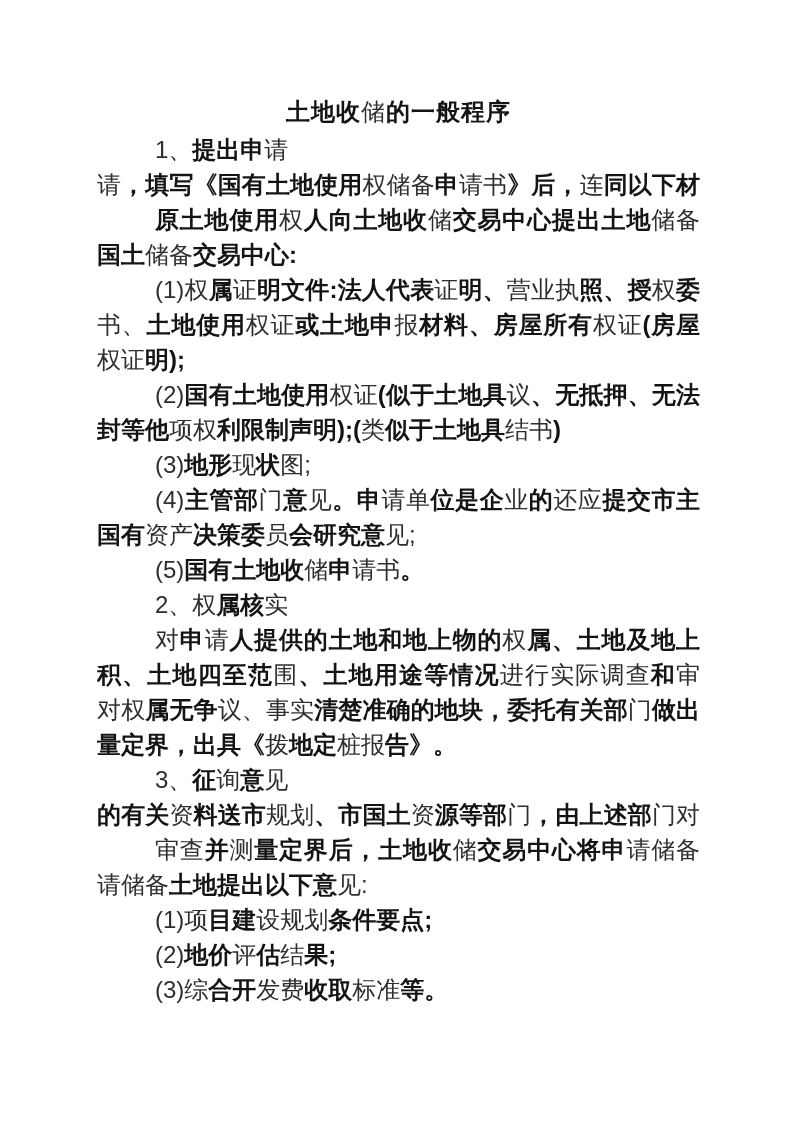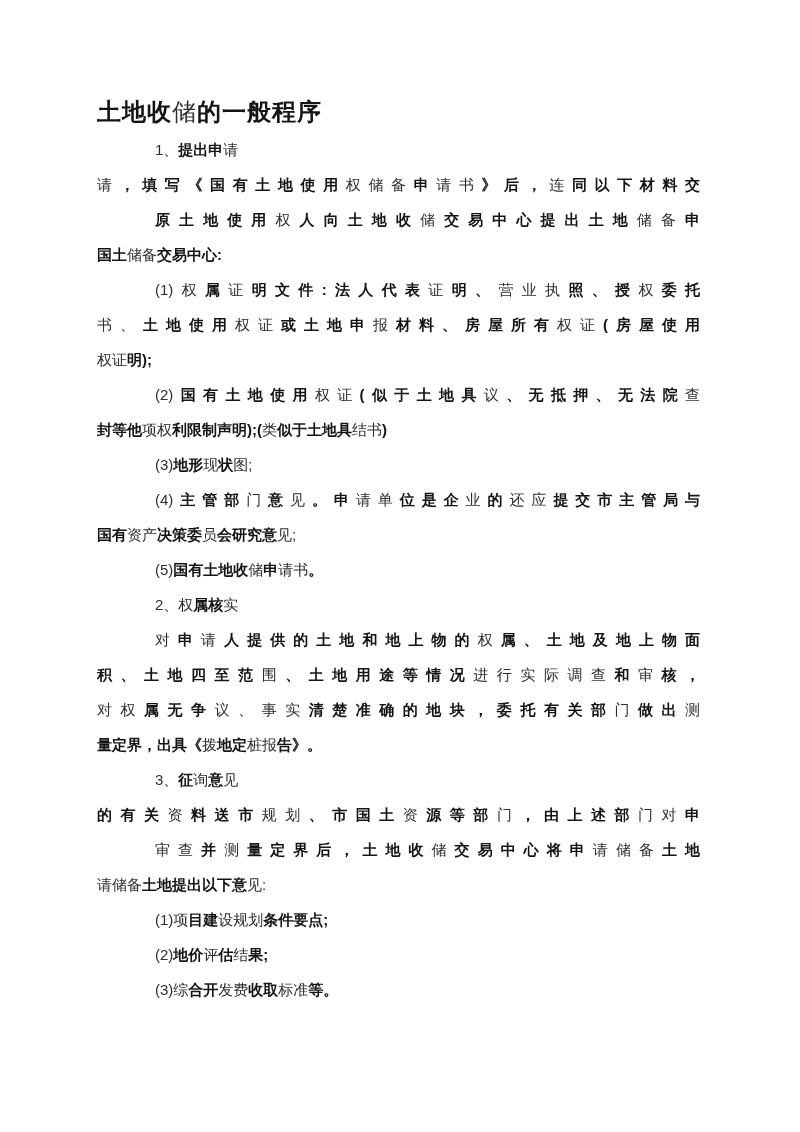--- a/index.html
+++ b/index.html
@@ -11,30 +11,31 @@
     position:relative;
     width:800px;
     height:1132px;
     background:#ffffff;
     overflow:hidden;
   }
   .doc {
     padding:94px 100px 0 97px; 
   }
   .doc-title {
+    text-align:center;
     font-size:24px;
     font-weight:700;
     height:36px;
     line-height:36px;
     letter-spacing:1px;
     margin-bottom:2px;
     color:#151515;
   }
   .line {
-    font-size:15px;
+    font-size:24px;
     height:35px;
     line-height:35px;
     overflow:hidden;
     color:#1c1c1c;
   }
   .line.indent { text-indent:58px; }
   .line.justify {
     text-align:justify;
     text-align-last:justify;
   }

